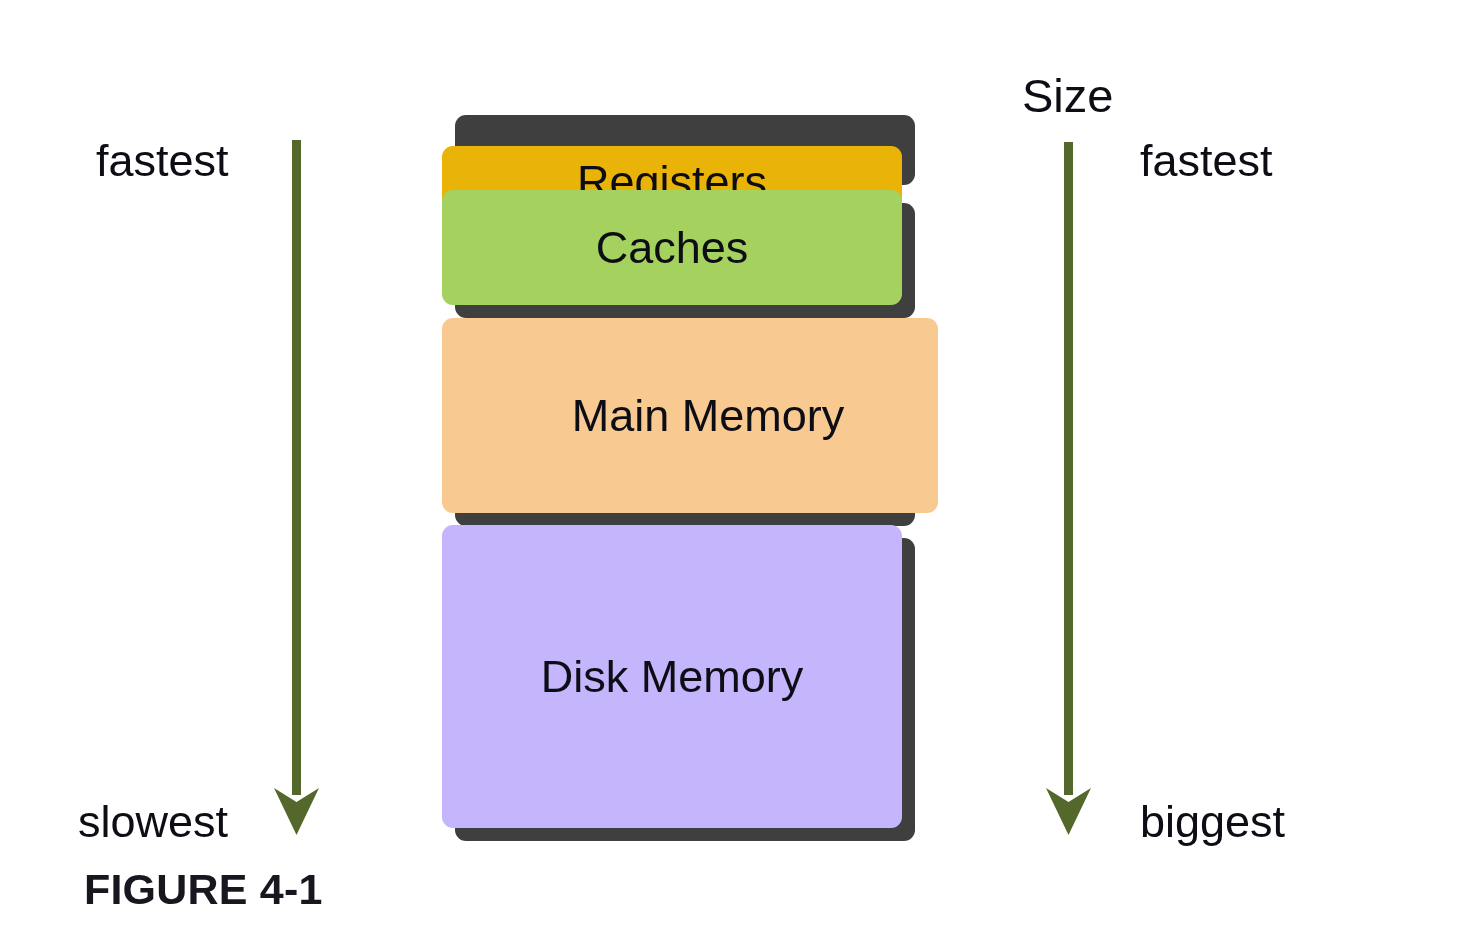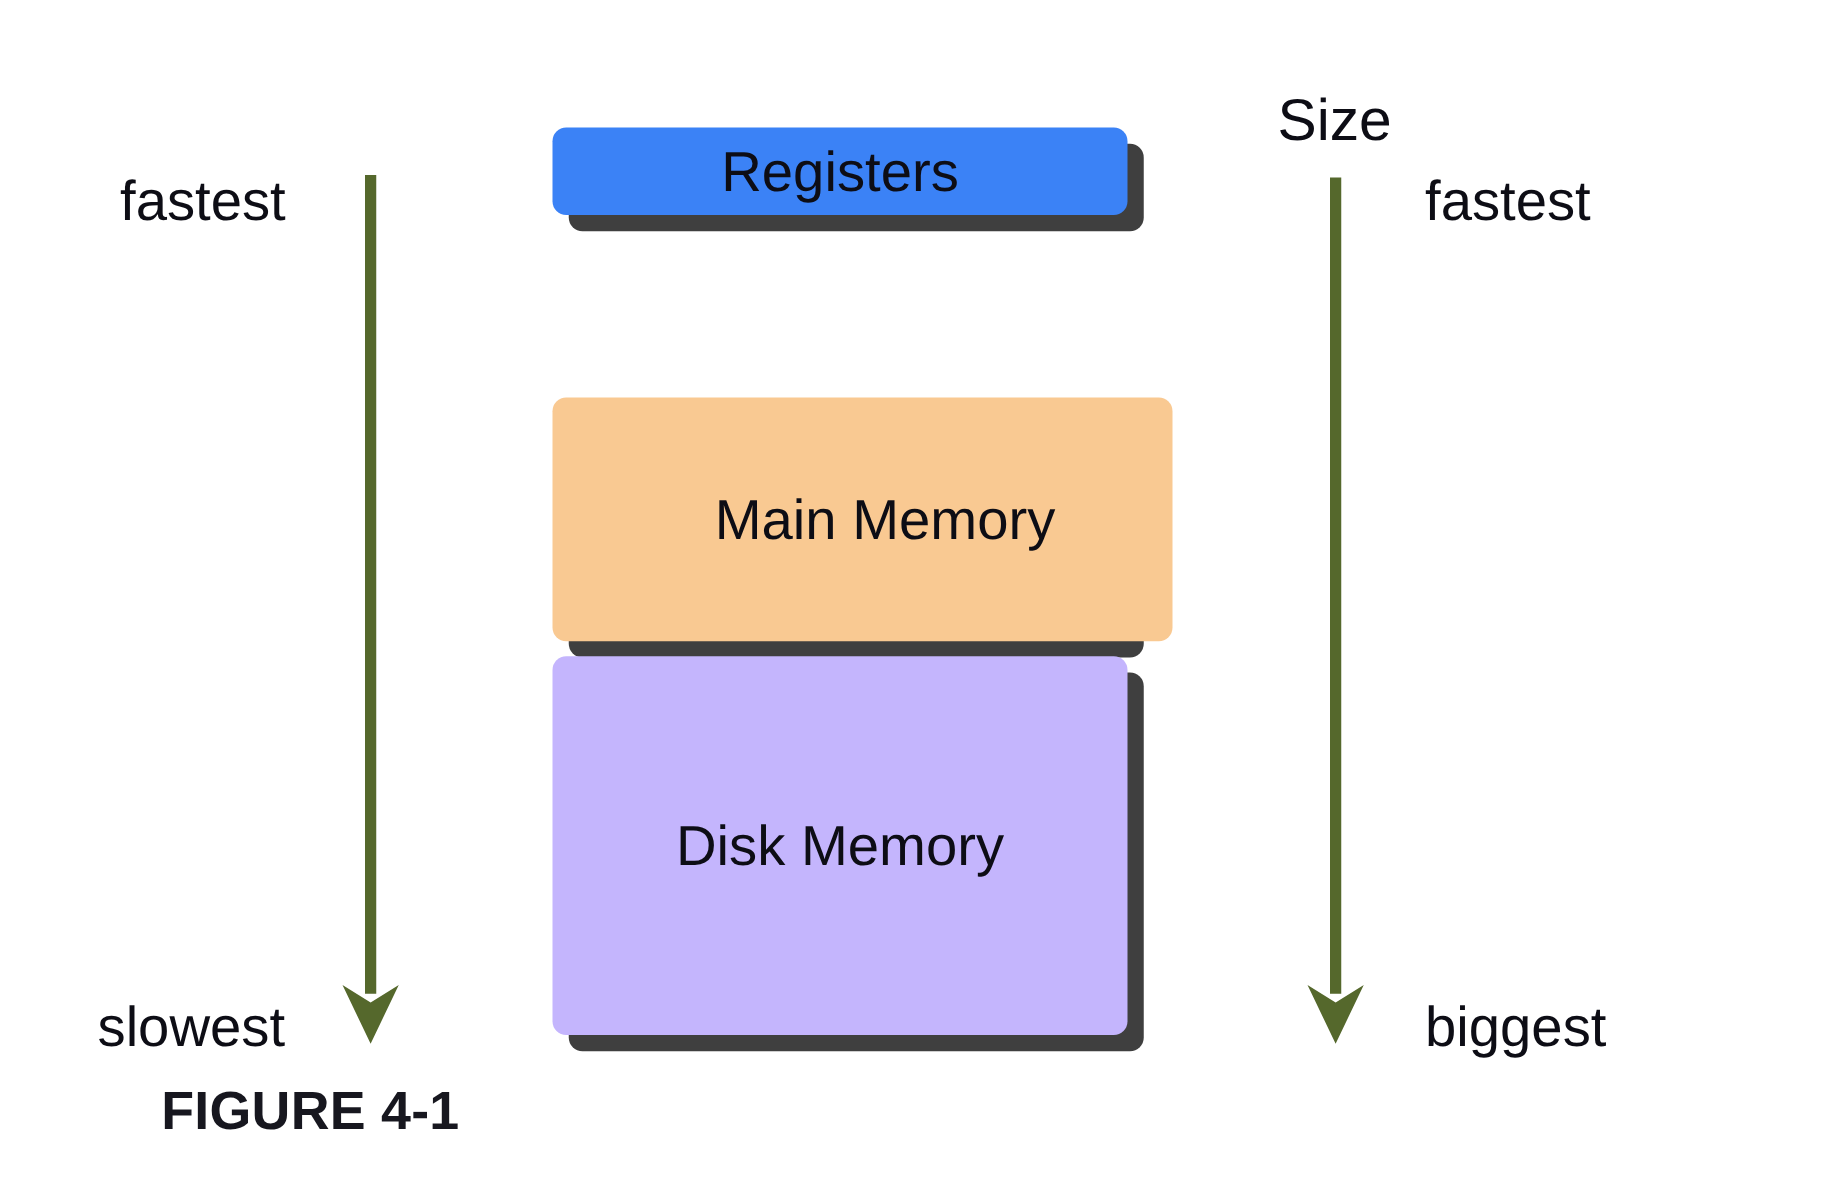--- a/index.html
+++ b/index.html
@@ -40,21 +40,20 @@
   #smallest-label  { left: 1140px; top: 138px; }
   #biggest-label   { left: 1140px; top: 799px; }
 
   #figure-caption {
     left: 84px;
     top: 868px;
     font-size: 43px;
     font-weight: 700;
     letter-spacing: 0.2px;
     color: #17171f;
-    margin-left: 45px;
   }
 
   
   .arrow-svg {
     position: absolute;
     overflow: visible;
   }
   #speed-arrow { left: 268px; top: 140px; }
   #size-arrow  { left: 1040px; top: 142px; }
 
@@ -129,25 +128,31 @@
 
   <svg class="arrow-svg" id="size-arrow" width="60" height="700" viewBox="0 0 60 700">
     <rect x="24" y="0" width="9" height="653" fill="#55682c"></rect>
     <path d="M 28.5 693 L 6 646 L 28.5 660 L 51 646 Z" fill="#55682c"></path>
   </svg>
 
   <div id="hierarchy-stack">
 
     <div class="tier" id="tier-registers">
       <div class="tier-shadow" style="background: rgb(63, 63, 63);"></div>
-      <div class="tier-body" style="background: #3b82f6;">
+      <div class="tier-body" style="background: #eab308; margin-top: 44px;">
         <span class="tier-label">Registers</span>
       </div>
     </div>
 
+    <div class="tier" id="tier-caches">
+      <div class="tier-shadow" style="background: rgb(63, 63, 63);"></div>
+      <div class="tier-body" style="background: rgb(165, 209, 95);">
+        <span class="tier-label">Caches</span>
+      </div>
+    </div>
 
     <div class="tier" id="tier-main-memory">
       <div class="tier-shadow" style="background: rgb(63, 63, 63);"></div>
       <div class="tier-body" style="background: rgb(249, 201, 146); padding-left: 36px;">
         <span class="tier-label">Main Memory</span>
       </div>
     </div>
 
     <div class="tier" id="tier-disk-memory">
       <div class="tier-shadow" style="background: rgb(63, 63, 63);"></div>

